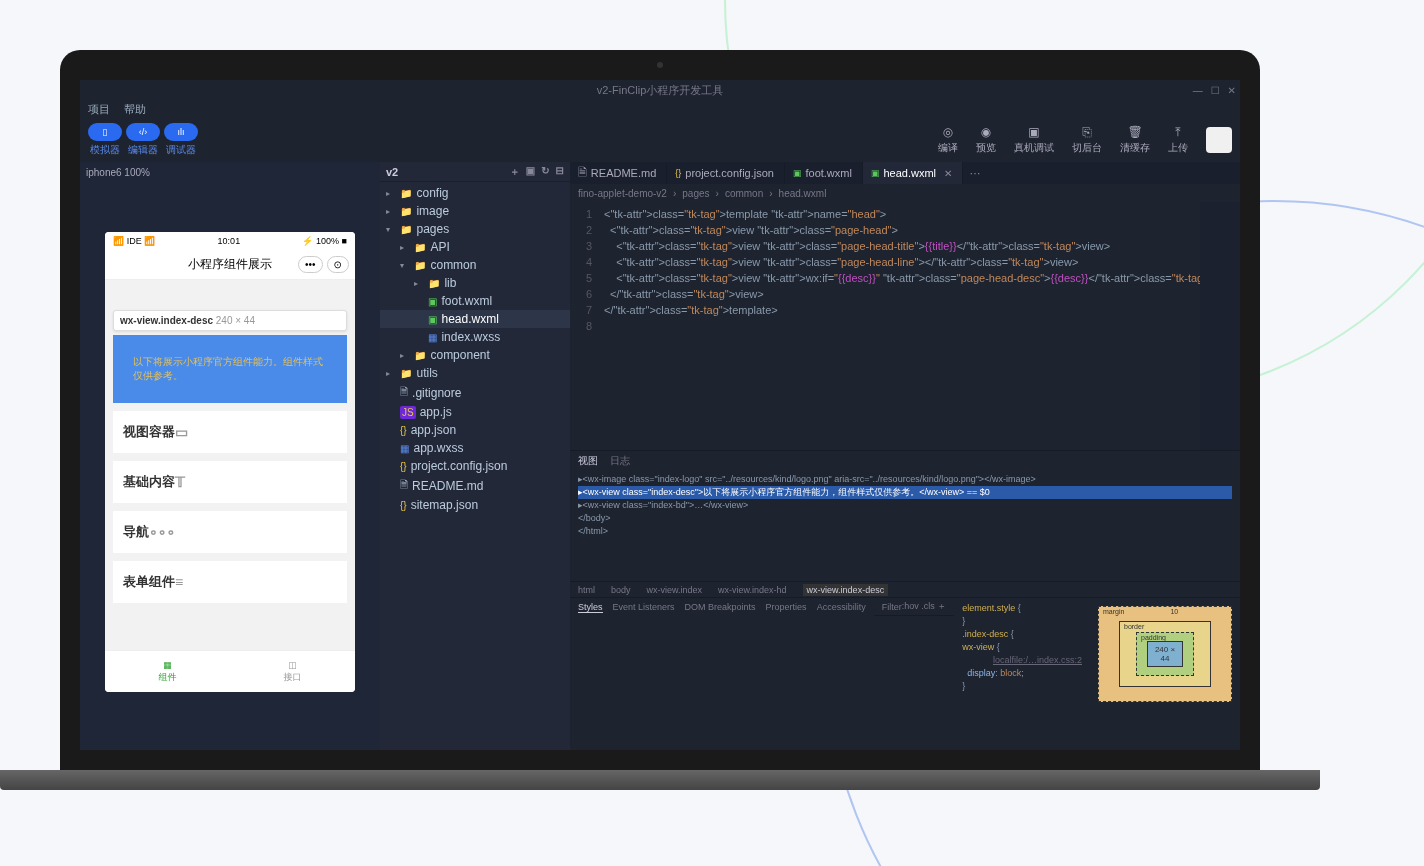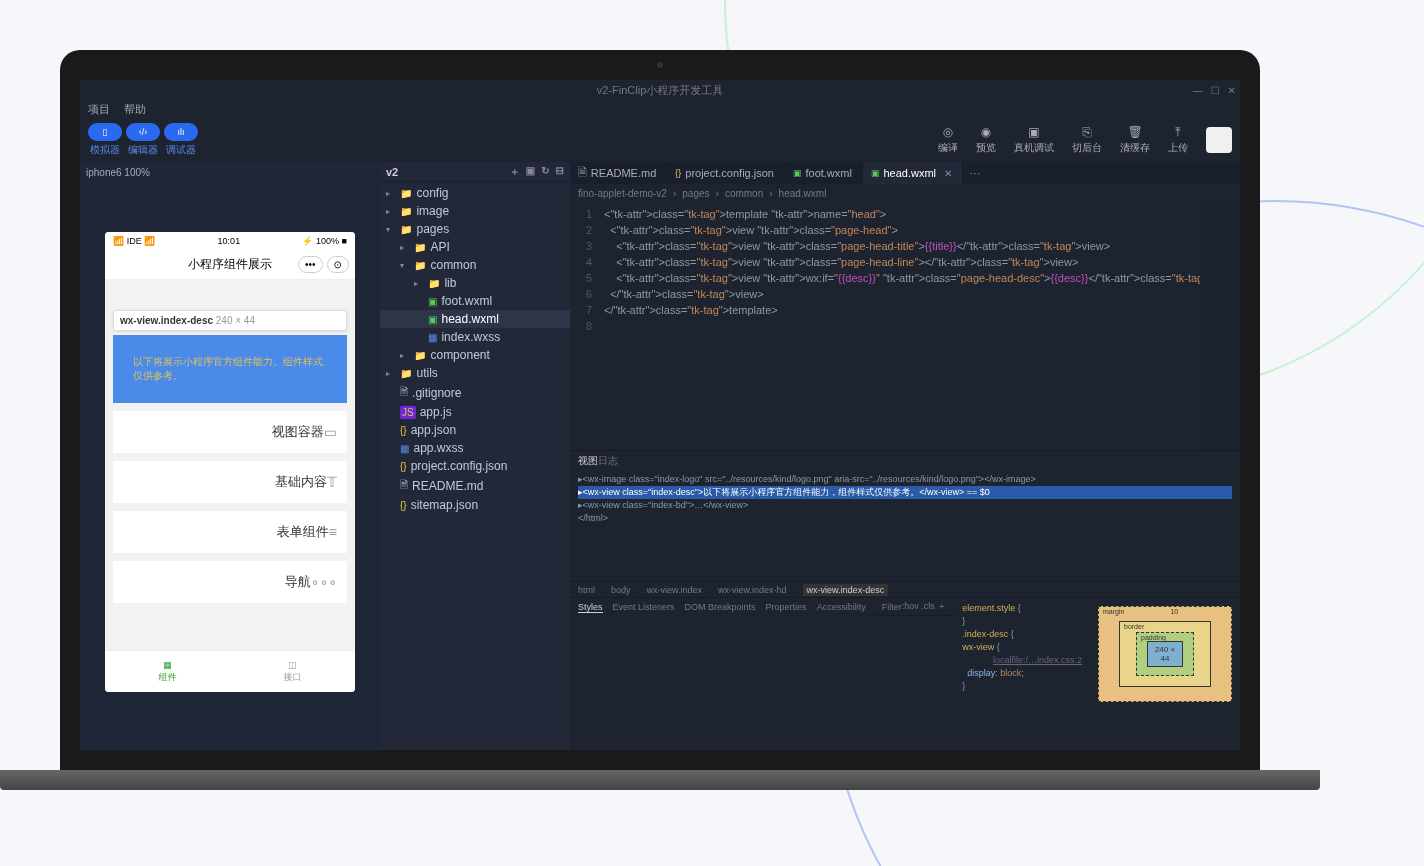--- a/index.html
+++ b/index.html
@@ -44,21 +44,21 @@
 .sim-area { flex: 1; display: flex; align-items: flex-start; justify-content: center; padding-top: 50px; }
 .phone { width: 250px; height: 460px; background: #f8f8f8; border-radius: 4px; overflow: hidden; display: flex; flex-direction: column; position: relative; }
 .phone-status { height: 18px; background: #fff; display: flex; justify-content: space-between; align-items: center; padding: 0 8px; font-size: 9px; color: #000; }
 .phone-nav { height: 30px; background: #fff; display: flex; align-items: center; justify-content: center; color: #000; font-size: 12px; position: relative; border-bottom: 1px solid #eee; }
 .phone-nav-right { position: absolute; right: 6px; display: flex; gap: 4px; }
 .capsule { border: 1px solid #ccc; border-radius: 14px; padding: 2px 6px; font-size: 10px; background: #fff; }
 .phone-body { flex: 1; background: #f2f2f2; padding: 10px 8px; position: relative; }
 .tooltip-box { background: #fff; border: 1px solid #ddd; border-radius: 3px; padding: 4px 6px; font-size: 10px; color: #333; margin: 20px 0 4px 0; box-shadow: 0 1px 3px rgba(0,0,0,0.1); }
 .tooltip-box .dim { color: #999; }
 .desc-highlight { background: #4a8ae8; color: #e0c060; padding: 20px; font-size: 10px; text-align: left; }
-.phone-list-item { background: #fff; padding: 12px 10px; margin-top: 8px; display: flex; justify-content: flex-end; align-items: center; color: #333; font-size: 13px; }
+.phone-list-item { background: #fff; padding: 12px 10px; margin-top: 8px; display: flex; justify-content: flex-start; align-items: center; color: #333; font-size: 13px; font-weight: bold; }
 .phone-list-item .icn { color: #999; font-size: 14px; }
 .phone-tabbar { height: 42px; background: #fff; border-top: 1px solid #eee; display: flex; }
 .phone-tab { flex: 1; display: flex; flex-direction: column; align-items: center; justify-content: center; font-size: 9px; color: #999; gap: 1px; }
 .phone-tab.active { color: #2ca02c; }
 
 
 .tree-panel { width: 190px; background: #232838; display: flex; flex-direction: column; }
 .tree-header { height: 20px; display: flex; align-items: center; justify-content: space-between; padding: 0 6px; color: #ccd; font-weight: bold; font-size: 11px; border-bottom: 1px solid #1a1f2e; }
 .tree-header-icons { display: flex; gap: 6px; color: #889; font-size: 10px; }
 .tree { flex: 1; overflow: auto; padding: 2px 0; }
@@ -82,21 +82,21 @@
 .breadcrumb { height: 18px; padding: 0 8px; display: flex; align-items: center; gap: 6px; color: #778; font-size: 10px; background: #1e2330; }
 .code { flex: 1; background: #1e2330; font-family: Consolas, monospace; font-size: 11px; display: flex; overflow: hidden; min-height: 0; position: relative; }
 .gutter { width: 30px; text-align: right; color: #556; padding: 4px 8px 0 0; line-height: 16px; }
 .code-lines { flex: 1; padding: 4px 0 0 4px; line-height: 16px; white-space: pre; color: #89a; overflow: hidden; }
 .minimap { width: 40px; background: #1a1f2e; opacity: 0.5; }
 .tk-str { color: #c0885a; }
 .tk-br { color: #c050c0; }
 
 
 .devtools { height: 300px; background: #1e2330; display: flex; flex-direction: column; border-top: 1px solid #161b28; }
-.dev-tabs { height: 20px; display: flex; align-items: center; padding: 0 8px; color: #778; font-size: 10px; }
+.dev-tabs { height: 20px; display: flex; align-items: center; gap: 12px; padding: 0 8px; color: #778; font-size: 10px; }
 .dev-tabs .on { color: #ccd; }
 .dom-view { flex: 0 0 110px; font-family: Consolas, monospace; font-size: 9px; padding: 2px 8px; line-height: 13px; overflow: hidden; color: #89a; }
 .dom-line.hl { background: #2a5aa8; color: #fff; }
 .dom-crumbs { height: 16px; display: flex; gap: 16px; padding: 0 8px; font-size: 9px; color: #778; align-items: center; border-top: 1px solid #161b28; }
 .dom-crumbs .on { background: #333; color: #ccd; padding: 1px 4px; }
 .styles-row { flex: 1; display: flex; border-top: 1px solid #161b28; min-height: 0; }
 .styles-left { flex: 1; display: flex; flex-direction: row; }
 .styles-tabs { height: 18px; display: flex; gap: 10px; padding: 0 8px; font-size: 9px; color: #778; align-items: center; }
 .styles-tabs .on { color: #ccd; border-bottom: 1px solid #ccd; }
 .styles-filter { height: 18px; display: flex; justify-content: space-between; padding: 0 8px; font-size: 9px; color: #778; align-items: center; border-bottom: 1px solid #161b28; }
@@ -215,26 +215,26 @@
                 <div id="phone-list">
                     <div class="phone-list-item">
                       <span>视图容器</span>
                       <span class="icn">▭</span>
                     </div>
                     <div class="phone-list-item">
                       <span>基础内容</span>
                       <span class="icn">𝕋</span>
                     </div>
                     <div class="phone-list-item">
+                      <span>导航</span>
+                      <span class="icn">∘∘∘</span>
+                    </div>
+                    <div class="phone-list-item">
                       <span>表单组件</span>
                       <span class="icn">≡</span>
-                    </div>
-                    <div class="phone-list-item">
-                      <span>导航</span>
-                      <span class="icn">∘∘∘</span>
                     </div>
                   </div>
               </div>
               <div class="phone-tabbar">
                 <div class="phone-tab active">
                   <span>▦</span>
                   <span>组件</span>
                 </div>
                 <div class="phone-tab">
                   <span>◫</span>
@@ -395,20 +395,21 @@
 
           <div class="devtools">
             <div class="dev-tabs">
               <span class="on">视图</span>
               <span>日志</span>
             </div>
             <div class="dom-view" id="domview">
                 <div>▸&lt;wx-image class="index-logo" src="../resources/kind/logo.png" aria-src="../resources/kind/logo.png"&gt;&lt;/wx-image&gt;</div>
                 <div class="dom-line hl">▸&lt;wx-view class="index-desc"&gt;以下将展示小程序官方组件能力，组件样式仅供参考。&lt;/wx-view&gt; == $0</div>
                 <div>▸&lt;wx-view class="index-bd"&gt;…&lt;/wx-view&gt;</div>
+                <div>&lt;/body&gt;</div>
                 <div>&lt;/html&gt;</div>
               </div>
             <div class="dom-crumbs" id="domcrumbs">
                 <span class="">html</span>
                 <span class="">body</span>
                 <span class="">wx-view.index</span>
                 <span class="">wx-view.index-hd</span>
                 <span class="on">wx-view.index-desc</span>
               </div>
             <div class="styles-row">

